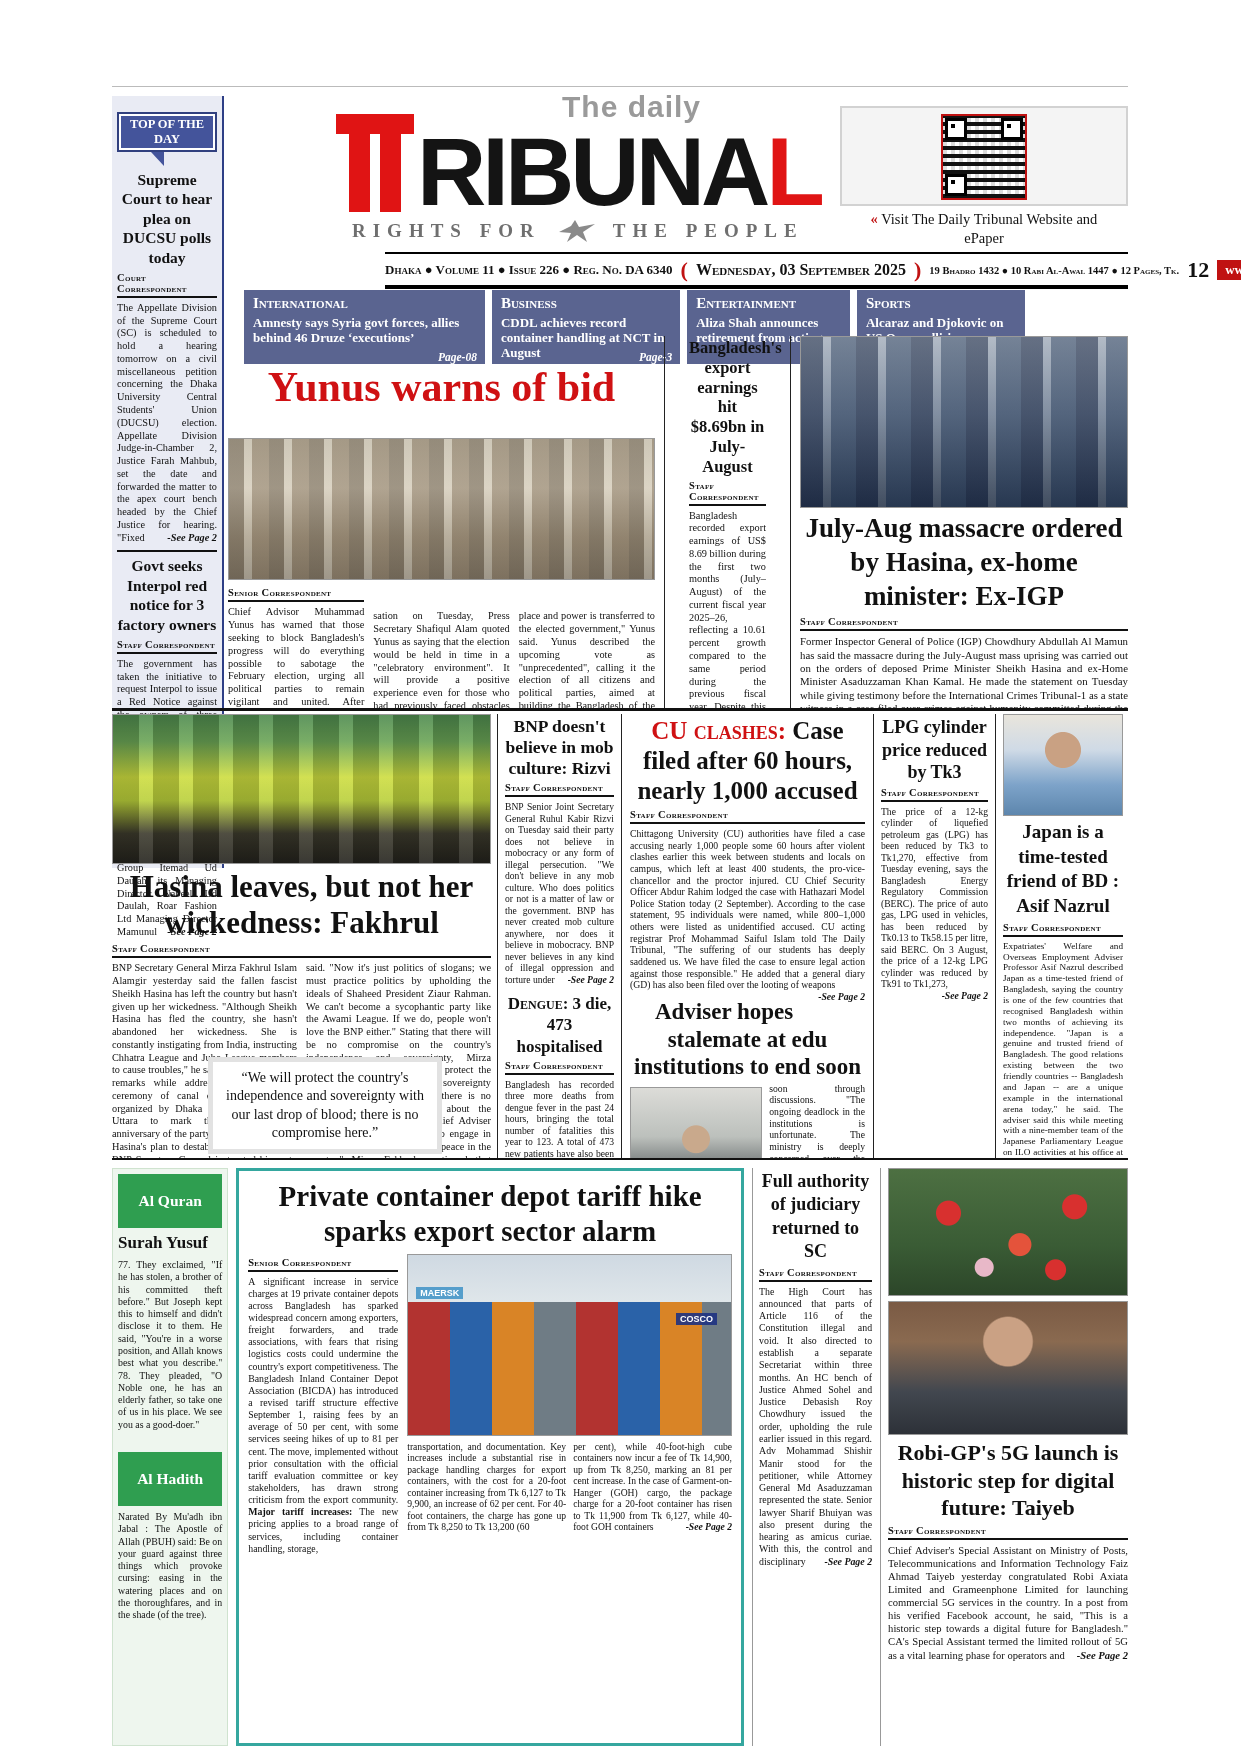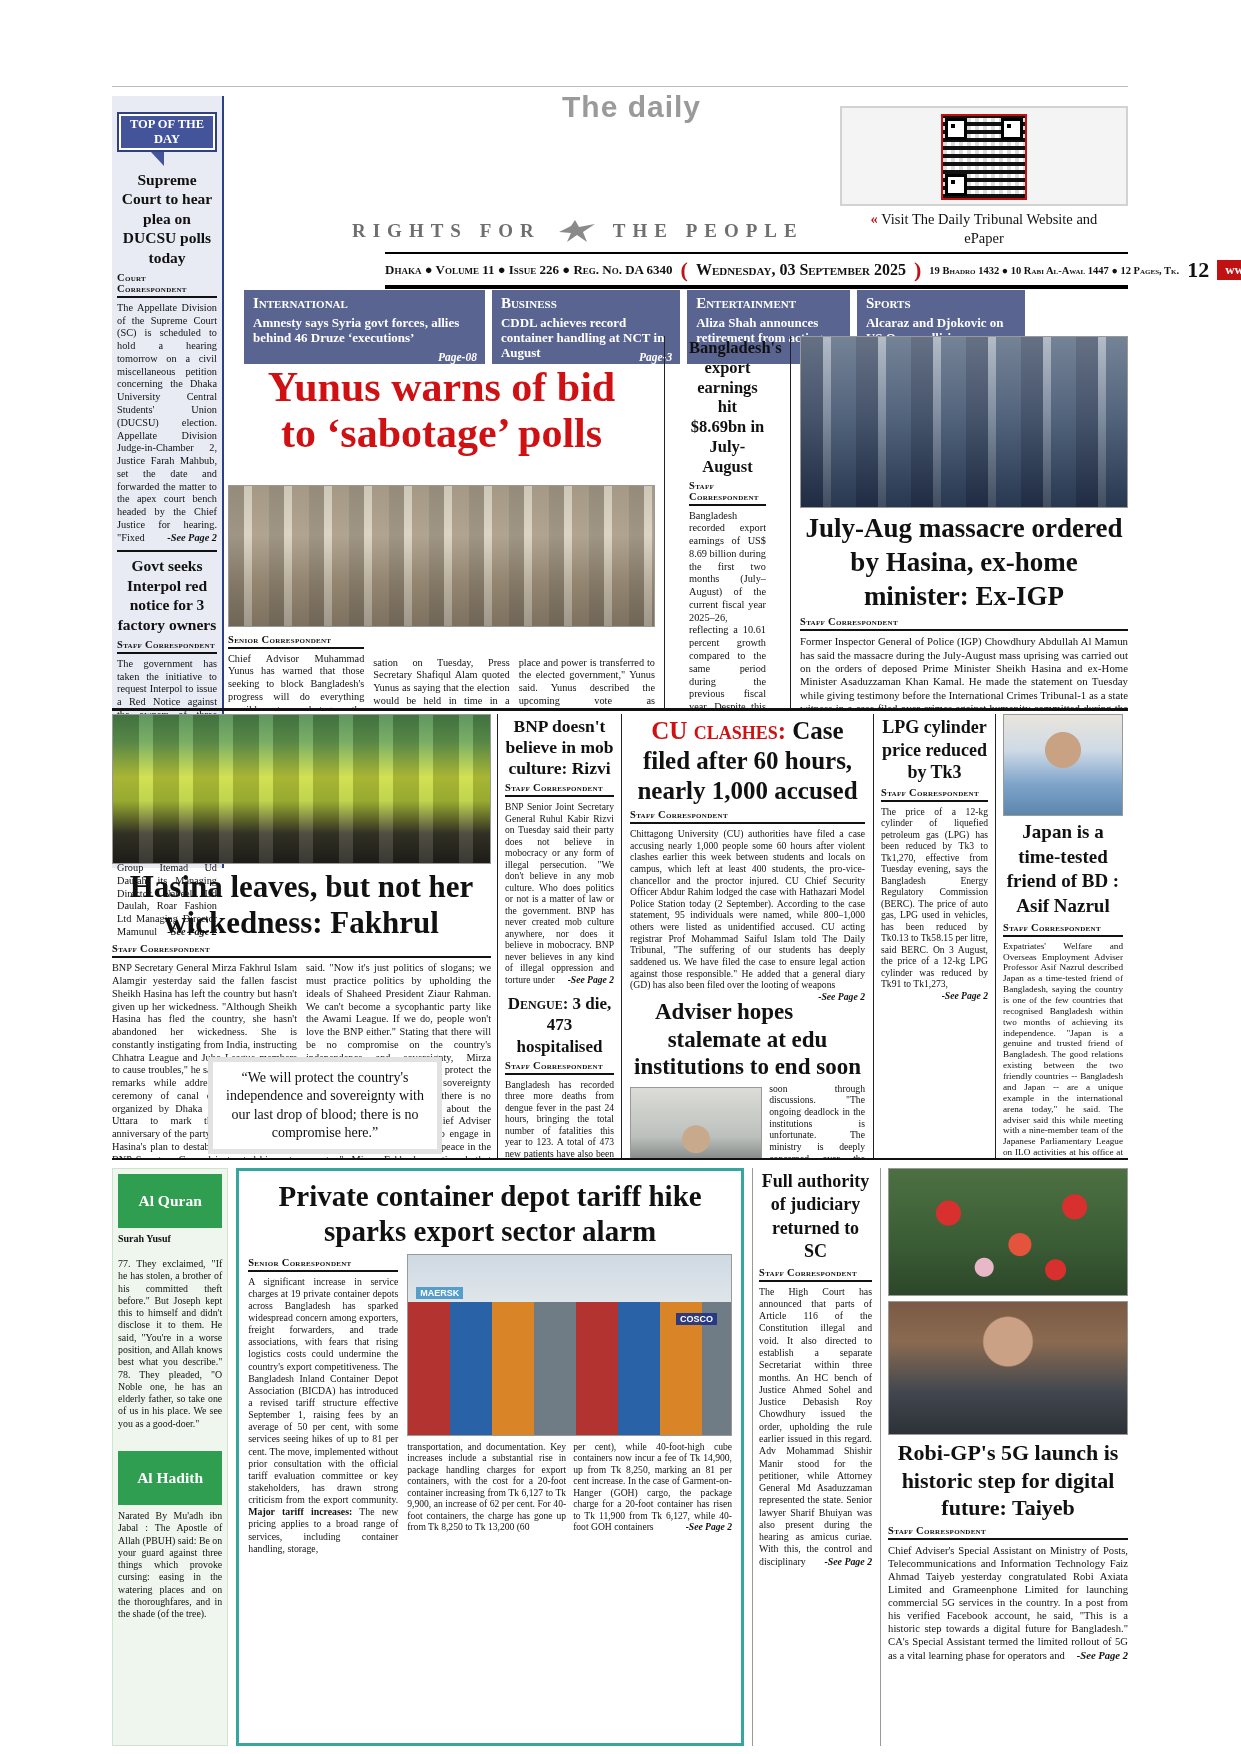--- a/index.html
+++ b/index.html
@@ -138,21 +138,21 @@
   .japan-col{width:128px;padding-left:7px;border-left:1.5px solid #222;box-sizing:border-box;}
   .japan-headline{font-weight:bold;font-size:19px;line-height:1.3;text-align:center;margin:2px 0 2px;}
   .japan-col .body-text{font-size:9.2px;line-height:1.18;}
 
   
   .bottom-band{position:absolute;left:112px;top:1168px;width:1016px;height:578px;display:flex;gap:8px;overflow:hidden;}
   .quran-col{width:118px;background:#eef6ee;border:1px solid #cfe3cf;padding:3px 5px;box-sizing:border-box;}
   .green-hdr{background:#2f9e50;color:#fff;font-weight:bold;font-size:15.5px;text-align:center;
              padding:18px 0;margin:2px 0 5px;}
   .quran-col .body-text{font-size:9.9px;}
-  .surah{font-weight:bold;font-size:10px;margin-bottom:14px;}
+  .surah{font-weight:bold;font-size:17px;margin-bottom:6px;}
   .container-block{width:516px;border:3px solid #35a79f;padding:6px 9px;box-sizing:border-box;}
   .container-headline{font-weight:bold;font-size:29px;line-height:1.2;text-align:center;margin:2px 0 5px;}
   .container-row{display:flex;gap:9px;}
   .container-c1{width:150px;flex:0 0 auto;}
   .container-right{flex:1;}
   .container-cols{display:flex;gap:7px;}
   .container-cols .col{flex:1;font-size:9.6px;line-height:1.2;text-align:justify;}
   .container-c1 .body-text{font-size:9.8px;}
   .jud-col{width:122px;box-sizing:border-box;border-left:1px solid #999;padding-left:6px;}
   .jud-headline{font-weight:bold;font-size:18px;line-height:1.3;text-align:center;margin:2px 0 3px;}
@@ -185,20 +185,31 @@
       <div class="byline">Staff Correspondent</div>
       <div class="body-text">
         <span>The government has taken the initiative to request Interpol to issue a Red Notice against the owners of three garment factories on the allegations of negligence in paying workers' wages and other dues, and for their prolonged stays abroad. The accused are: TNZ Group Managing Director Shahadat Hossain Shamim, Chairman of Dird Group Itemad Ud Daulah, its Managing Director Nabeel Ud Daulah, Roar Fashion Ltd Managing Director Mamunul</span>
         <span class="see">-See Page 2</span>
       </div>
     </article>
   </aside>
 
   <header class="masthead">
     <div class="kicker">The daily</div>
+    <div class="logo-row">
+      <div class="tt">
+        <div class="tt-cap"></div>
+        <div class="tt-stems">
+          <div class="tt-stem"></div>
+          <div class="tt-stem"></div>
+        </div>
+      </div>
+      <span class="logo-word">RIBUNA</span>
+      <span class="logo-word red">L</span>
+    </div>
     <div class="tagline">
       <span>RIGHTS FOR</span>
       <svg class="eagle" viewBox="0 0 40 26">
         <path d="M2 14 L14 8 L18 2 L22 9 L38 6 L26 14 L30 24 L20 17 L10 24 L14 15 Z"></path>
       </svg>
       <span>THE PEOPLE</span>
     </div>
     <div class="qr-box">
       <div class="qr">
         <i class="c1"></i>
@@ -242,21 +253,20 @@
       <div class="sec">Sports</div>
       <div class="hl">Alcaraz and Djokovic on US Open collision course</div>
       <div class="pg">Page-10</div>
     </div>
   </nav>
 
   <section class="main-band">
     <article class="lead">
       <h1 class="lead-headline">
         <span>Yunus warns of bid</span><br>
-        <span>to ‘sabotage’ polls</span>
       </h1>
       <div class="photo ph-lead"></div>
       <div class="lead-cols">
         <div class="col">
           <div class="byline">Senior Correspondent</div>
           <div class="body-text">Chief Advisor Muhammad Yunus has warned that those seeking to block Bangladesh's progress will do everything possible to sabotage the February election, urging all political parties to remain vigilant and united. After meetings with leaders from seven political parties and one Islamist organi-</div>
         </div>
         <div class="col body-text" style="padding-top:26px;">sation on Tuesday, Press Secretary Shafiqul Alam quoted Yunus as saying that the election would be held in time in a "celebratory environment". It will provide a positive experience even for those who had previously faced obstacles when voting, he added. "Attempts to create unrest are already visible, and more may follow. Our responsibility is to ensure the vote takes</div>
         <div class="col" style="padding-top:26px;">
           <div class="body-text">

